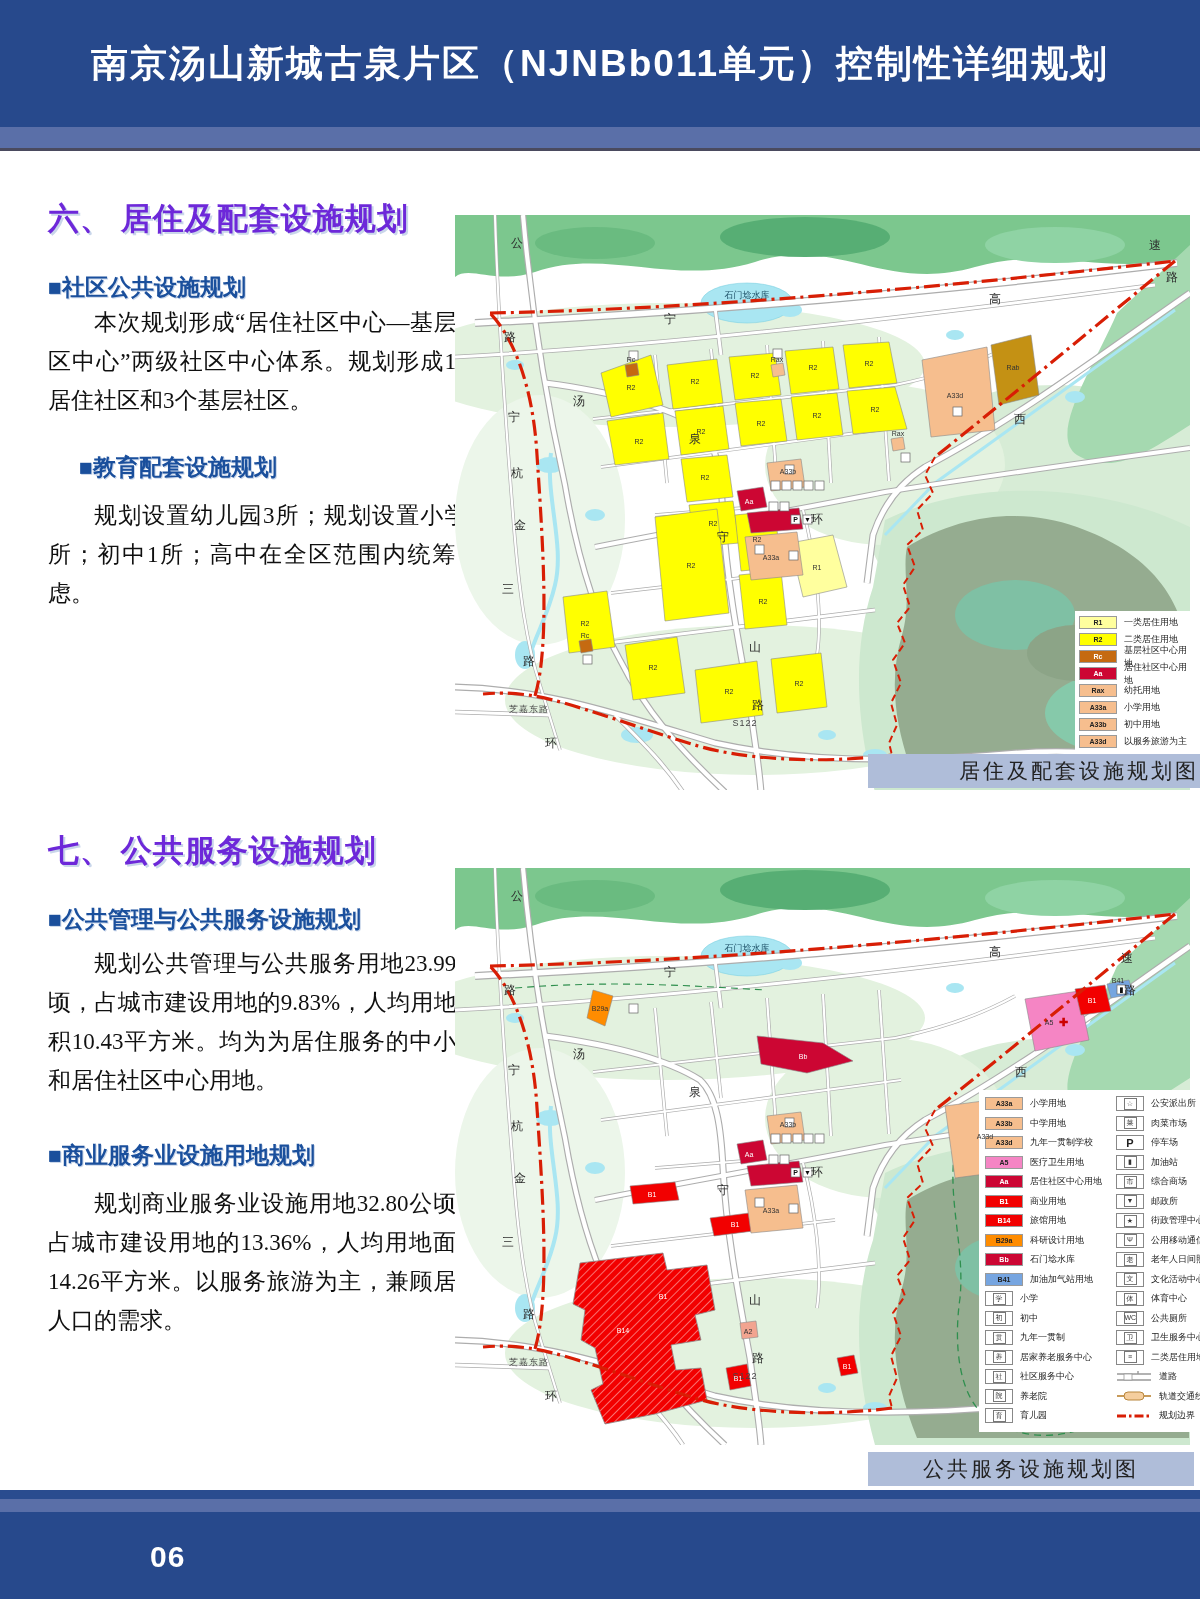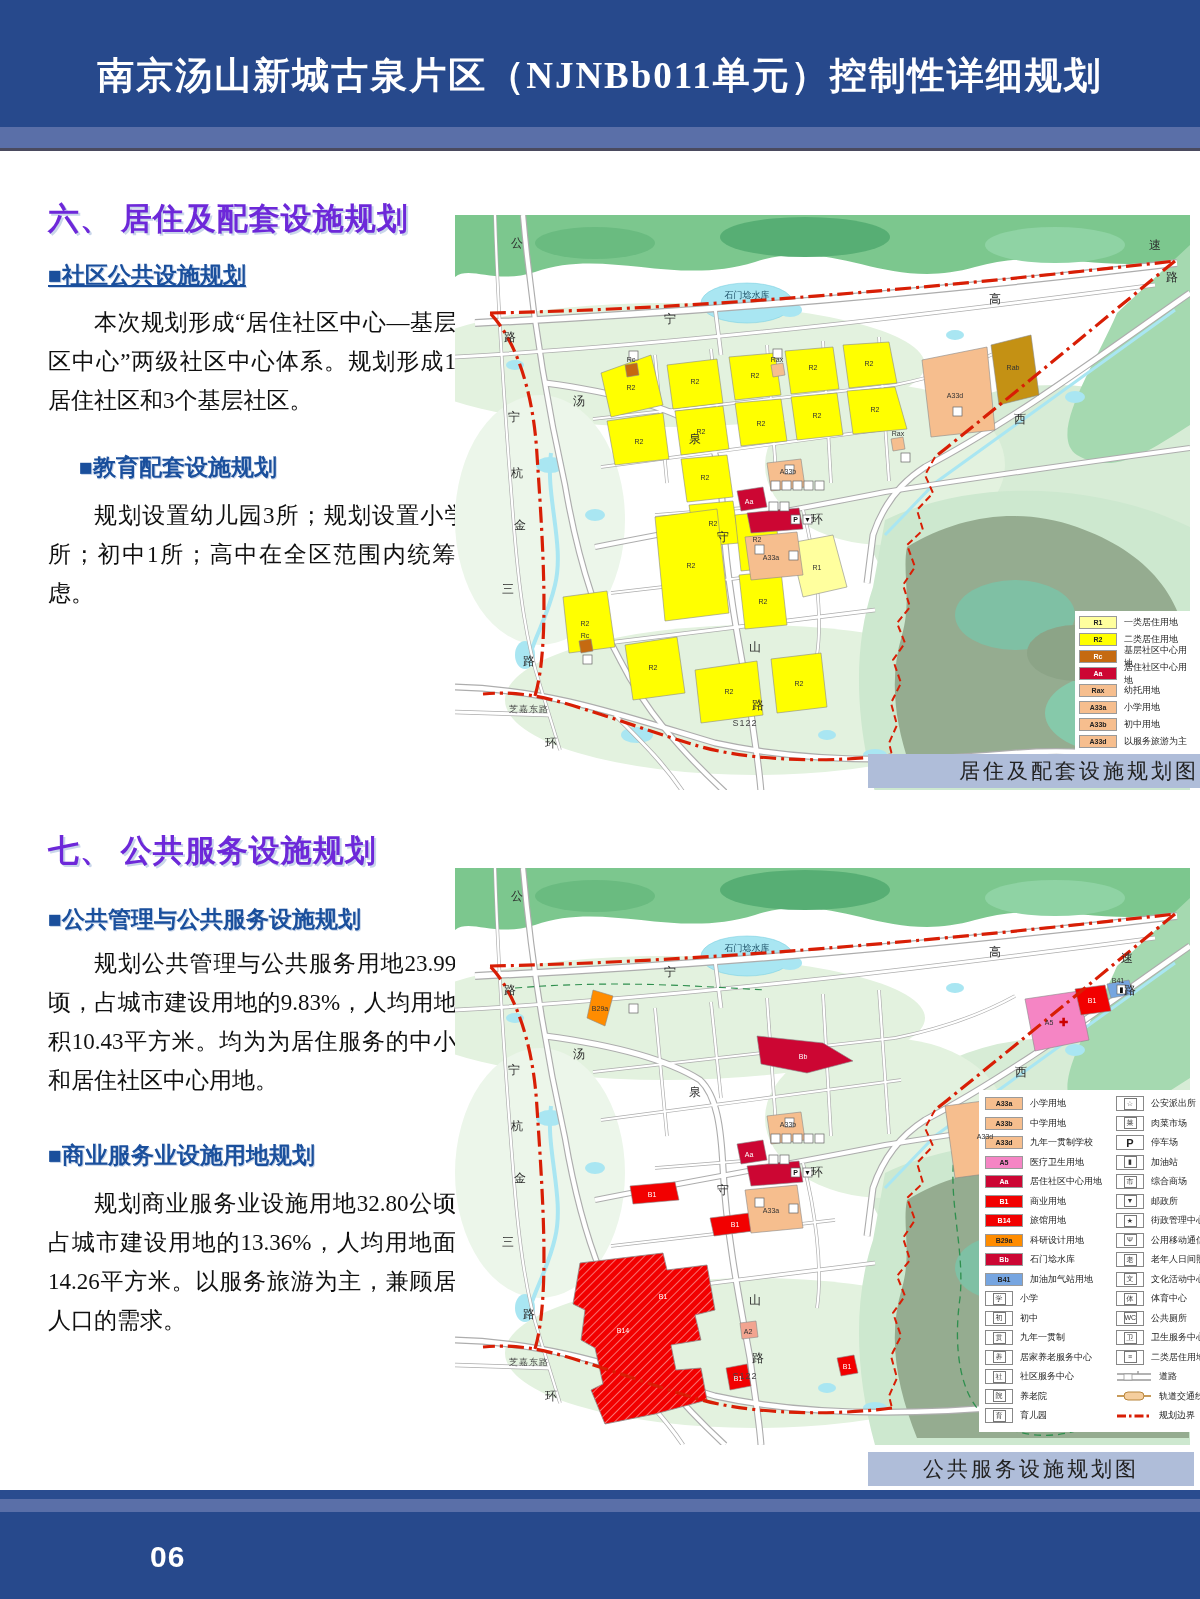--- a/index.html
+++ b/index.html
@@ -1,21 +1,21 @@
 <!DOCTYPE html>
 <html><head>
 <meta charset="utf-8">
 <style>
   html,body{margin:0;padding:0;background:#d8d8d8;}
   .page{position:relative;width:1200px;height:1599px;background:#fff;margin:0 auto;
         font-family:"Liberation Sans",sans-serif;overflow:hidden;}
   
   .hdr{position:absolute;left:0;top:0;width:1200px;height:127px;background:#27498C;}
-  .hdr h1{margin:16px;text-align:center;line-height:120px;color:#fff;font-size:37px;font-weight:bold;
-          font-family:Liberation Serif, serif;letter-spacing:2px;}
+  .hdr h1{margin:4px;text-align:center;line-height:120px;color:#fff;font-size:37px;font-weight:bold;
+          font-family:Liberation Sans, sans-serif;letter-spacing:2px;}
   .hdr-band{position:absolute;left:0;top:127px;width:1200px;height:21px;background:#5A6FA8;border-bottom:3px solid #4a4a5e;}
   
   .ftr-line{position:absolute;left:0;top:1490px;width:1200px;height:9px;background:#2A4C8F;}
   .ftr-band{position:absolute;left:0;top:1499px;width:1200px;height:13px;background:#5A6FA8;}
   .ftr{position:absolute;left:0;top:1512px;width:1200px;height:87px;background:#27498C;}
   .pageno{position:absolute;left:150px;top:28px;color:#fff;font-size:30px;font-weight:bold;letter-spacing:1px;}
   
   .h2{position:absolute;left:48px;color:#6d28d9;font-weight:bold;font-size:31px;
       font-family:"Liberation Serif",serif;letter-spacing:1px;text-shadow:2px 2px 0 #c9d6ea;}
   .h3{position:absolute;left:48px;color:#1A4F9C;font-weight:bold;font-size:23px;
@@ -54,21 +54,21 @@
 <body>
 
 <div class="page">
 
   <div class="hdr">
     <h1>南京汤山新城古泉片区（NJNBb011单元）控制性详细规划</h1>
   </div>
   <div class="hdr-band"></div>
 
   <div class="h2" style="top:198px;">六、 居住及配套设施规划</div>
-  <div class="h3" style="top:260px;text-decoration:underline;">■社区公共设施规划</div>
+  <div class="h3" style="top:272px;">■社区公共设施规划</div>
   <div class="para" style="top:303px;">本次规划形成“居住社区中心—基层社区中心”两级社区中心体系。规划形成1个居住社区和3个基层社区。</div>
   <div class="h3" style="top:452px;margin-left:31px;">■教育配套设施规划</div>
   <div class="para" style="top:496px;">规划设置幼儿园3所；规划设置小学1所；初中1所；高中在全区范围内统筹考虑。</div>
 
   <div class="map" id="map1" style="top:215px;height:575px;">
     <svg id="map1svg" width="735" height="575" viewBox="0 0 735 575">
         <rect x="0" y="0" width="735" height="577" fill="#ffffff"></rect>
         <ellipse cx="210" cy="150" rx="260" ry="62" fill="#E3F2DF"></ellipse>
         <ellipse cx="600" cy="300" rx="190" ry="130" fill="#D7ECD6"></ellipse>
         <ellipse cx="300" cy="485" rx="250" ry="75" fill="#E3F2DF"></ellipse>

